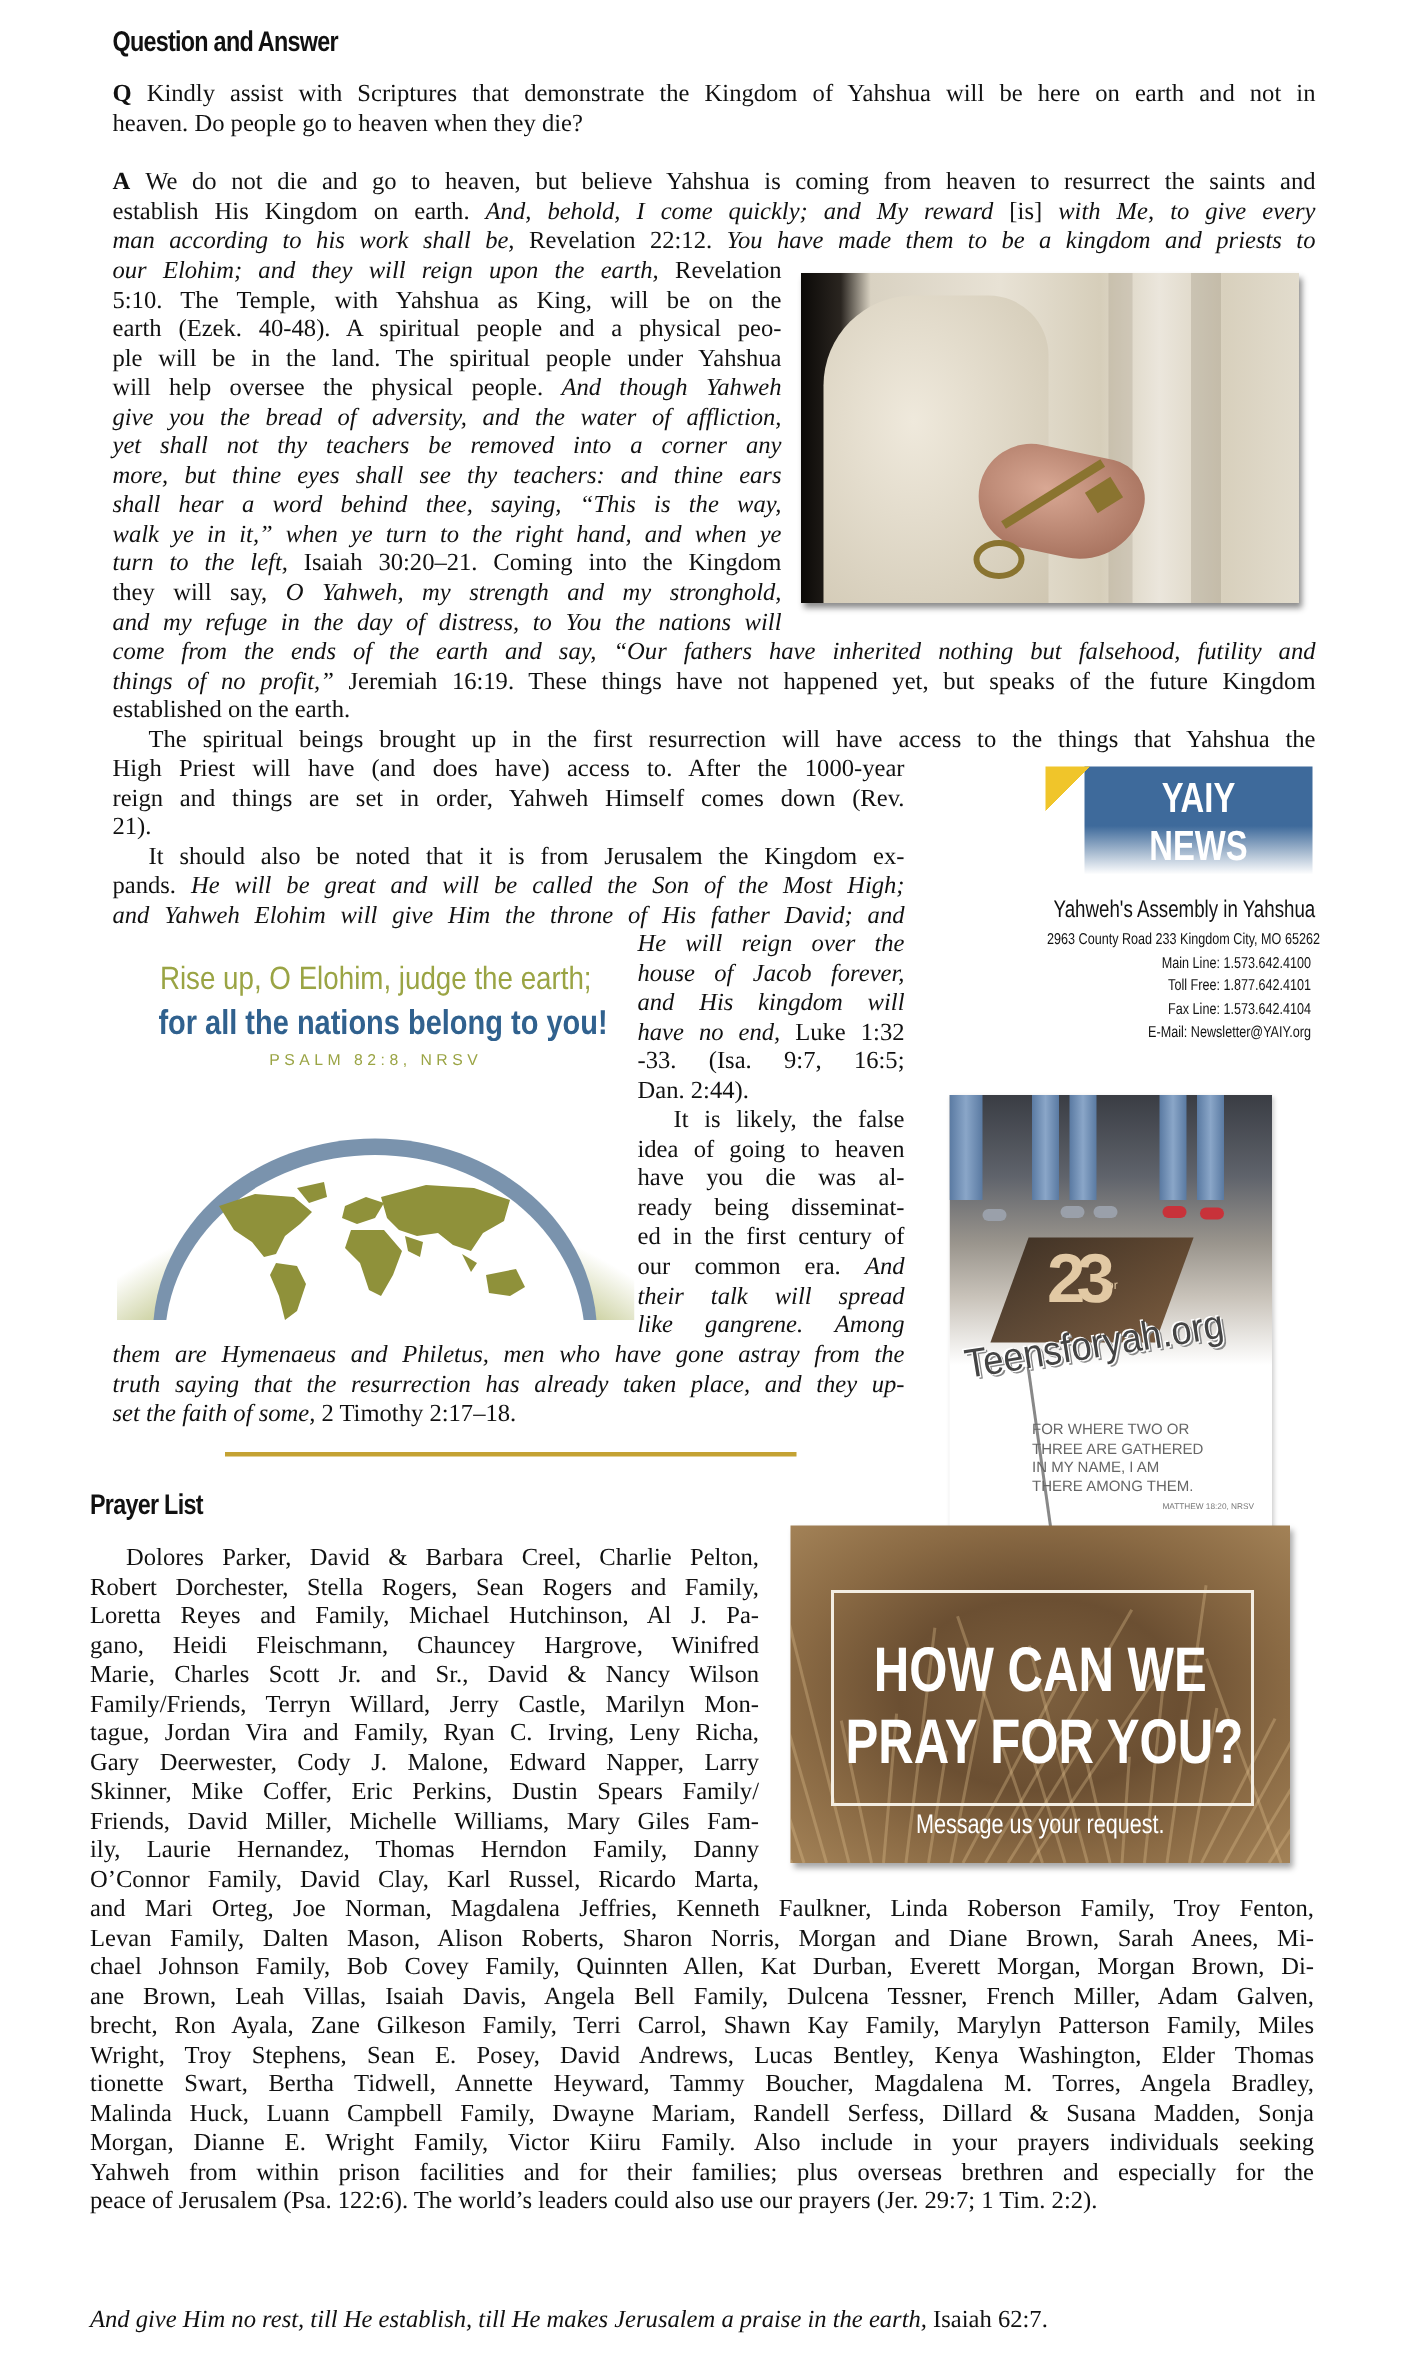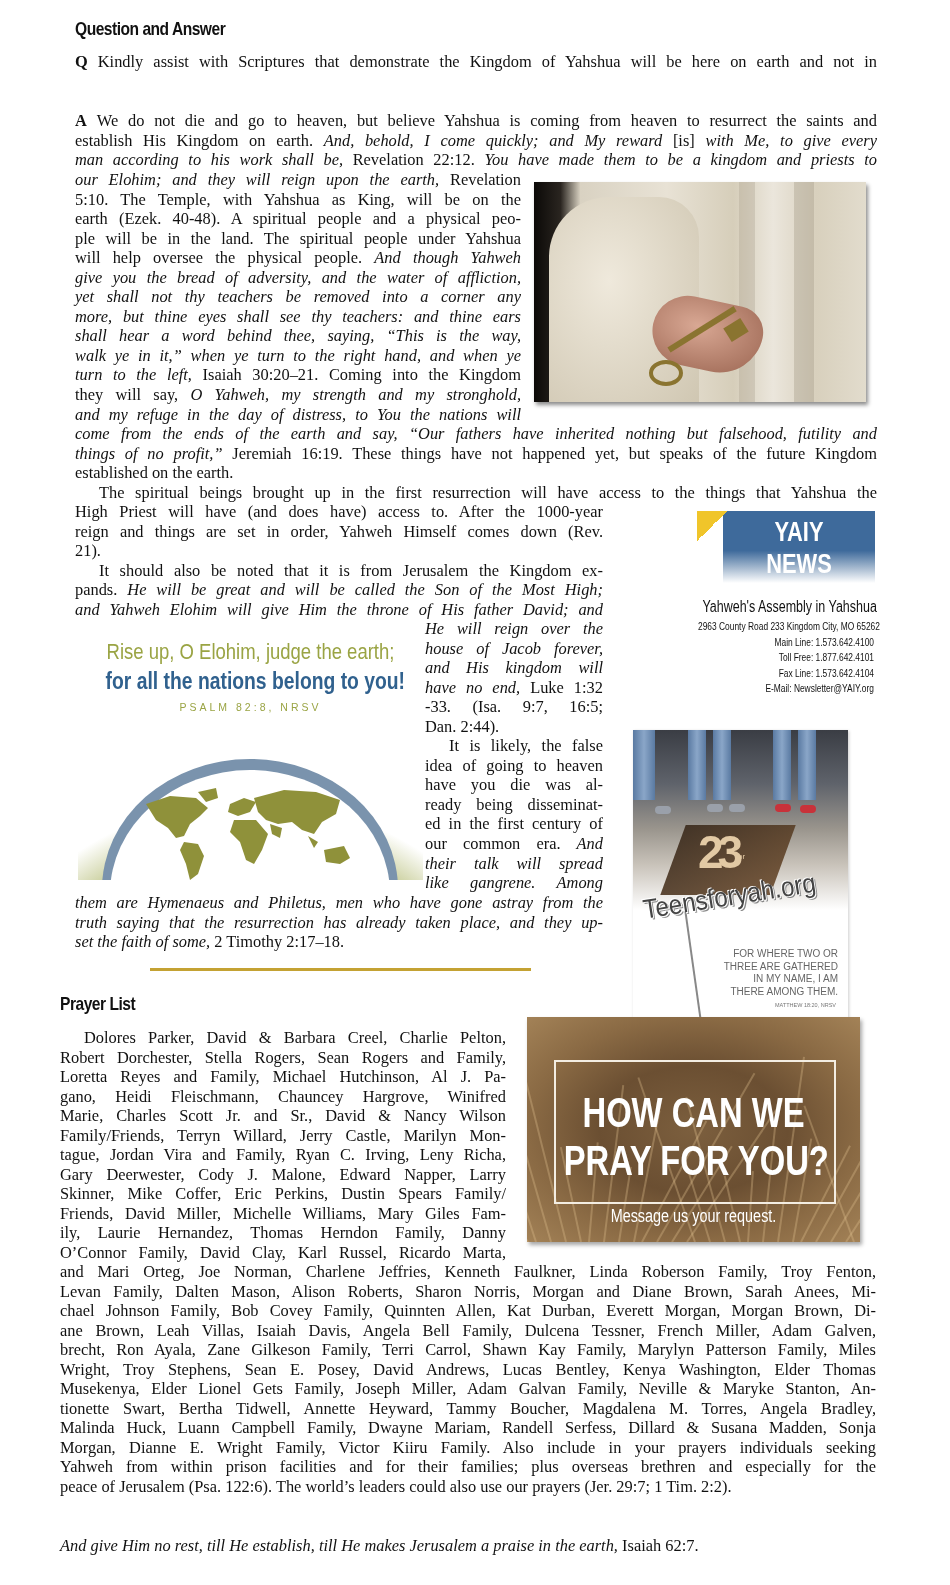--- a/index.html
+++ b/index.html
@@ -63,21 +63,21 @@
   .teens .shoe-red { position:absolute; width:16px; height:8px; background:#c8323a; border-radius: 4px; }
   .teens .shoe-grey { position:absolute; width:16px; height:8px; background:#9aa0aa; border-radius: 4px; }
   .teens .diamond { position:absolute; left:40px; top:95px; width:110px; height:70px;
      background: linear-gradient(135deg, #3a2a1c, #6a4a2c); transform: skewX(-20deg); opacity:0.9; }
   .teens .num { position:absolute; left:65px; top:95px; color:#e2c9a4; font-family:"Liberation Sans","DejaVu Sans",sans-serif;
      font-size: 46px; font-weight: bold; letter-spacing:-6px; }
   .teens .or { position:absolute; left:90px; top:122px; color:#e2c9a4; font-size:8px; font-family:"Liberation Sans","DejaVu Sans",sans-serif;margin-left:15px; }
   .teens .site { position:absolute; left:8px; top:165px; font-family:"Liberation Sans","DejaVu Sans",sans-serif; font-size:27px;
      color:#444; transform: rotate(-9deg) scaleX(0.9); transform-origin:left top; white-space:nowrap;
      text-shadow: 1px 1px 0 #fff, -1px -1px 0 #fff, 2px 2px 0 #888; }
-  .teens .verse { position:absolute; right:10px; top:218px; width:150px; text-align:right;
+  .teens .verse { position:absolute; right:10px; top:218px; width:150px; text-align:left;
      font-family:"Liberation Sans","DejaVu Sans",sans-serif; font-size:10px; line-height:12.5px; color:#666; }
   .teens .ref { position:absolute; right:12px; top:272px; font-family:"Liberation Sans","DejaVu Sans",sans-serif; font-size:5.5px; color:#777; white-space:nowrap; }
   .teens .slash { position:absolute; background:#888; width:2px; }
 
   
   .pray { left: 527px; top: 1017px; width: 333px; height: 225px; overflow:hidden;
      background: radial-gradient(ellipse at 50% 50%, #7c5f3e 0%, #6b4f32 40%, #8a6a44 70%, #a38257 100%);
      box-shadow: 2px 3px 4px rgba(0,0,0,0.35); }
   .pray .grass { position:absolute; width:2px; background: rgba(220,190,140,0.35); transform-origin: bottom center; }
   .pray .frame { position:absolute; left:27px; top:43px; width:278px; height:140px; border:2px solid #f3ede2; }
@@ -90,20 +90,21 @@
 
   .divider { left: 150px; top: 968px; width: 381px; height: 3px; background: #c4a233; }
 </style>
 </head>
 <body>
 
 <div class="abs heading" style="left:75px;top:18px;">Question and Answer</div>
 
 <div class="abs txt" style="left:75px;top:52px;width:802px;">
   <span class="line"><span class="qa-letter">Q</span><span>Kindly assist with Scriptures that demonstrate the Kingdom of Yahshua will be here on earth and not in</span></span>
+  <span class="line last">heaven. Do people go to heaven when they die?</span>
 </div>
 
 <div class="abs txt" style="left:75px;top:111px;width:802px;" id="ans-top">
     <span class="line"><span class="qa-letter">A</span><span>We do not die and go to heaven, but believe Yahshua is coming from heaven to resurrect the saints and</span></span>
     <span class="line"><span>establish His Kingdom on earth. </span><i>And, behold, I come quickly; and My reward </i><span>[is] </span><i>with Me, to give every</i></span>
     <span class="line"><i>man according to his work shall be,</i><span> Revelation 22:12.  </span><i>You have made them to be a kingdom and priests to</i></span>
   </div>
 <div class="abs txt" style="left:75px;top:170px;width:446px;" id="ans-narrow">
     <span class="line"><i>our Elohim; and they will reign upon the earth,</i><span> Revelation</span></span>
     <span class="line"><span>5:10. The Temple, with Yahshua as King, will be on the</span></span>
@@ -248,27 +249,26 @@
     <span class="line"><span>Marie, Charles Scott Jr. and Sr., David &amp; Nancy Wilson</span></span>
     <span class="line"><span>Family/Friends, Terryn Willard, Jerry Castle, Marilyn Mon-</span></span>
     <span class="line"><span>tague, Jordan Vira and Family, Ryan C. Irving, Leny Richa,</span></span>
     <span class="line"><span>Gary Deerwester, Cody J. Malone, Edward Napper, Larry</span></span>
     <span class="line"><span>Skinner, Mike Coffer, Eric Perkins, Dustin Spears Family/</span></span>
     <span class="line"><span>Friends, David Miller, Michelle Williams, Mary Giles Fam-</span></span>
     <span class="line"><span>ily, Laurie Hernandez, Thomas Herndon Family, Danny</span></span>
     <span class="line"><span>O’Connor Family, David Clay, Karl Russel, Ricardo Marta,</span></span>
   </div>
 <div class="abs txt" style="left:60px;top:1262px;width:816px;" id="pl-wide">
-    <span class="line"><span>and Mari Orteg, Joe Norman, Charlene Jeffries, Kenneth Faulkner, Linda Roberson Family, Troy Fenton,</span></span>
+    <span class="line"><span>and Mari Orteg, Joe Norman, Magdalena Jeffries, Kenneth Faulkner, Linda Roberson Family, Troy Fenton,</span></span>
     <span class="line"><span>Levan Family, Dalten Mason, Alison Roberts, Sharon Norris, Morgan and Diane Brown, Sarah Anees, Mi-</span></span>
     <span class="line"><span>chael Johnson Family, Bob Covey Family, Quinnten Allen, Kat Durban, Everett Morgan, Morgan Brown, Di-</span></span>
     <span class="line"><span>ane Brown, Leah Villas, Isaiah Davis, Angela Bell Family, Dulcena Tessner, French Miller, Adam Galven,</span></span>
     <span class="line"><span>brecht, Ron Ayala, Zane Gilkeson Family, Terri Carrol, Shawn Kay Family, Marylyn Patterson Family, Miles</span></span>
     <span class="line"><span>Wright, Troy Stephens, Sean E. Posey, David Andrews, Lucas Bentley, Kenya Washington, Elder Thomas</span></span>
-    <span class="line"><span>Musekenya, Elder Lionel Gets Family, Joseph Miller, Adam Galvan Family, Neville &amp; Maryke Stanton, An-</span></span>
     <span class="line"><span>tionette Swart, Bertha Tidwell, Annette Heyward, Tammy Boucher, Magdalena M. Torres, Angela Bradley,</span></span>
     <span class="line"><span>Malinda Huck, Luann Campbell Family, Dwayne Mariam, Randell Serfess, Dillard &amp; Susana Madden, Sonja</span></span>
     <span class="line"><span>Morgan, Dianne E. Wright Family, Victor Kiiru Family. Also include in your prayers individuals seeking</span></span>
     <span class="line"><span>Yahweh from within prison facilities and for their families; plus overseas brethren and especially for the</span></span>
     <span class="line last"><span>peace of Jerusalem (Psa. 122:6). The world’s leaders could also use our prayers (Jer. 29:7; 1 Tim. 2:2).</span></span>
   </div>
 <div class="abs txt" style="left:60px;top:1536px;width:816px;" id="pl-closing"><i>And give Him no rest, till He establish, till He makes Jerusalem a praise in the earth,</i><span> Isaiah 62:7.</span></div>
 
 <div class="abs pray" id="pray">
     <div class="grass" style="left: 326px; top: 80px; height: 145px; transform: rotate(-20deg);"></div>

